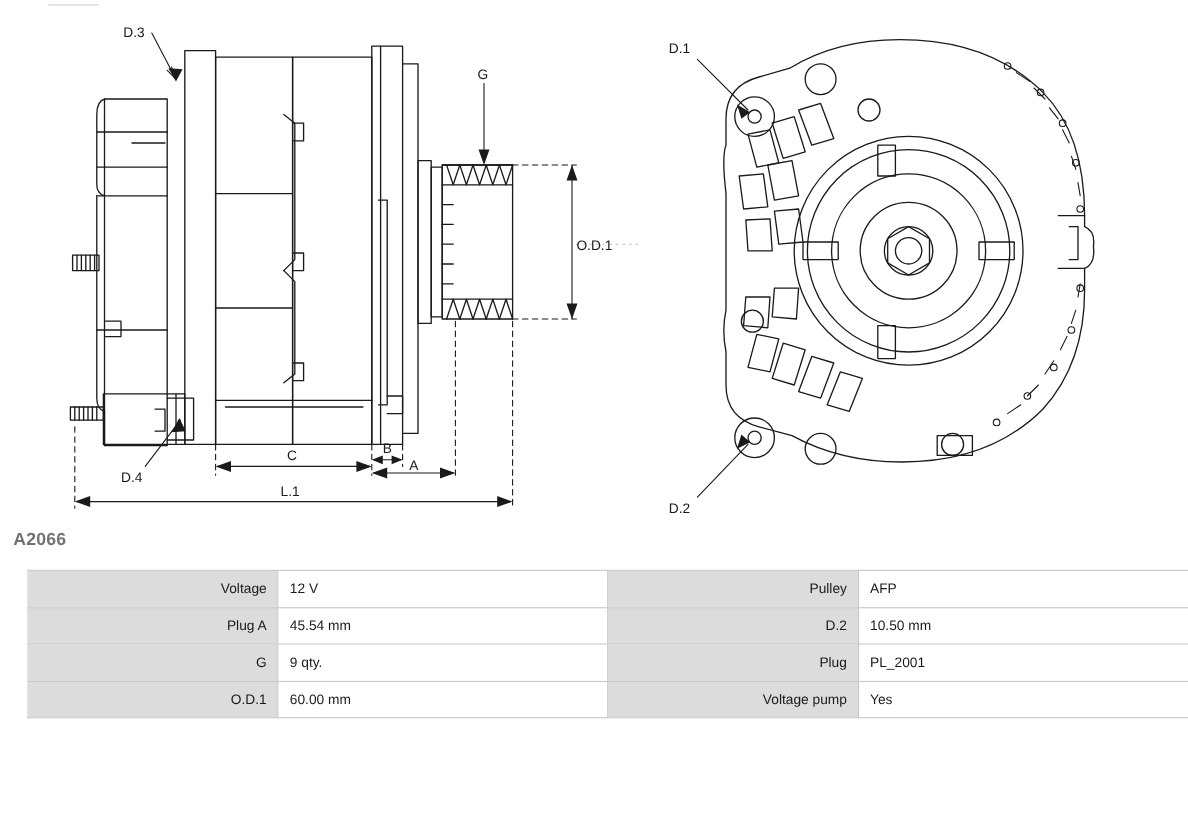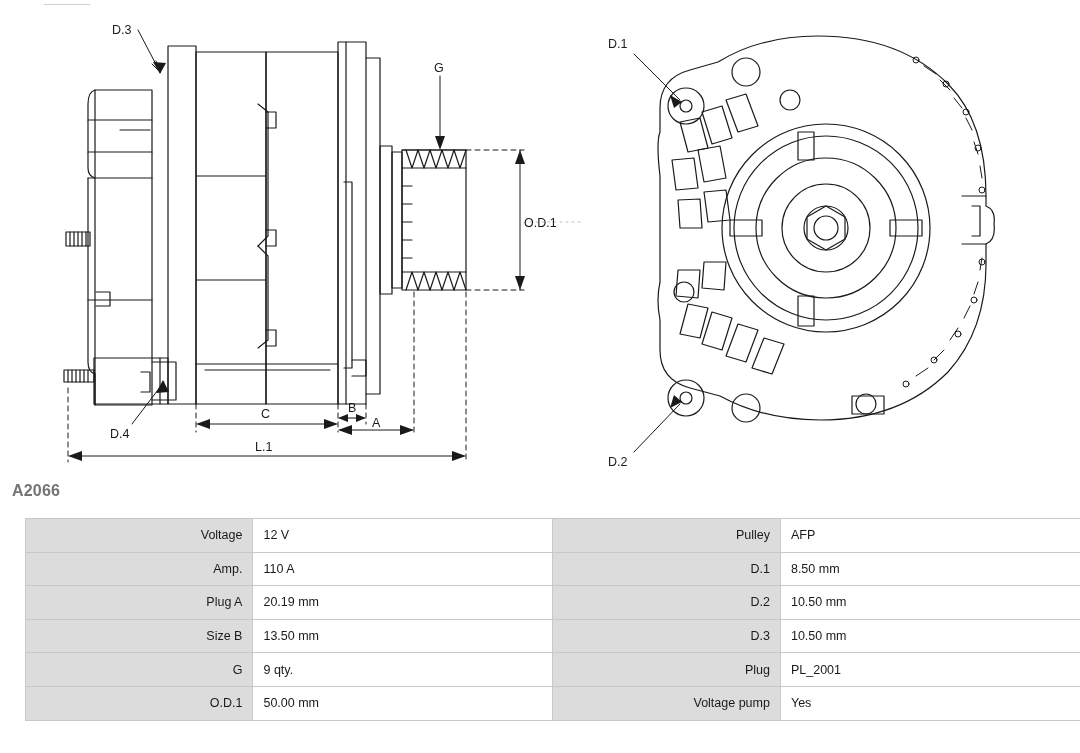--- a/index.html
+++ b/index.html
@@ -339,46 +339,34 @@
           <col class="v">
       </colgroup>
       <tbody>
         <tr>
           <td class="key">Voltage</td>
           <td class="val">12 V</td>
           <td class="key">Pulley</td>
           <td class="val">AFP</td>
         </tr>
         <tr>
-          <td class="key">Amp.</td>
-          <td class="val">110 A</td>
-          <td class="key">D.1</td>
-          <td class="val">8.50 mm</td>
-        </tr>
-        <tr>
           <td class="key">Plug A</td>
-          <td class="val">20.19 mm</td>
+          <td class="val">45.54 mm</td>
           <td class="key">D.2</td>
-          <td class="val">10.50 mm</td>
-        </tr>
-        <tr>
-          <td class="key">Size B</td>
-          <td class="val">13.50 mm</td>
-          <td class="key">D.3</td>
           <td class="val">10.50 mm</td>
         </tr>
         <tr>
           <td class="key">G</td>
           <td class="val">9 qty.</td>
           <td class="key">Plug</td>
           <td class="val">PL_2001</td>
         </tr>
         <tr>
           <td class="key">O.D.1</td>
-          <td class="val">50.00 mm</td>
+          <td class="val">60.00 mm</td>
           <td class="key">Voltage pump</td>
           <td class="val">Yes</td>
         </tr>
       </tbody>
     </table>
   </div>
 
 </div>
 
 </body></html>

